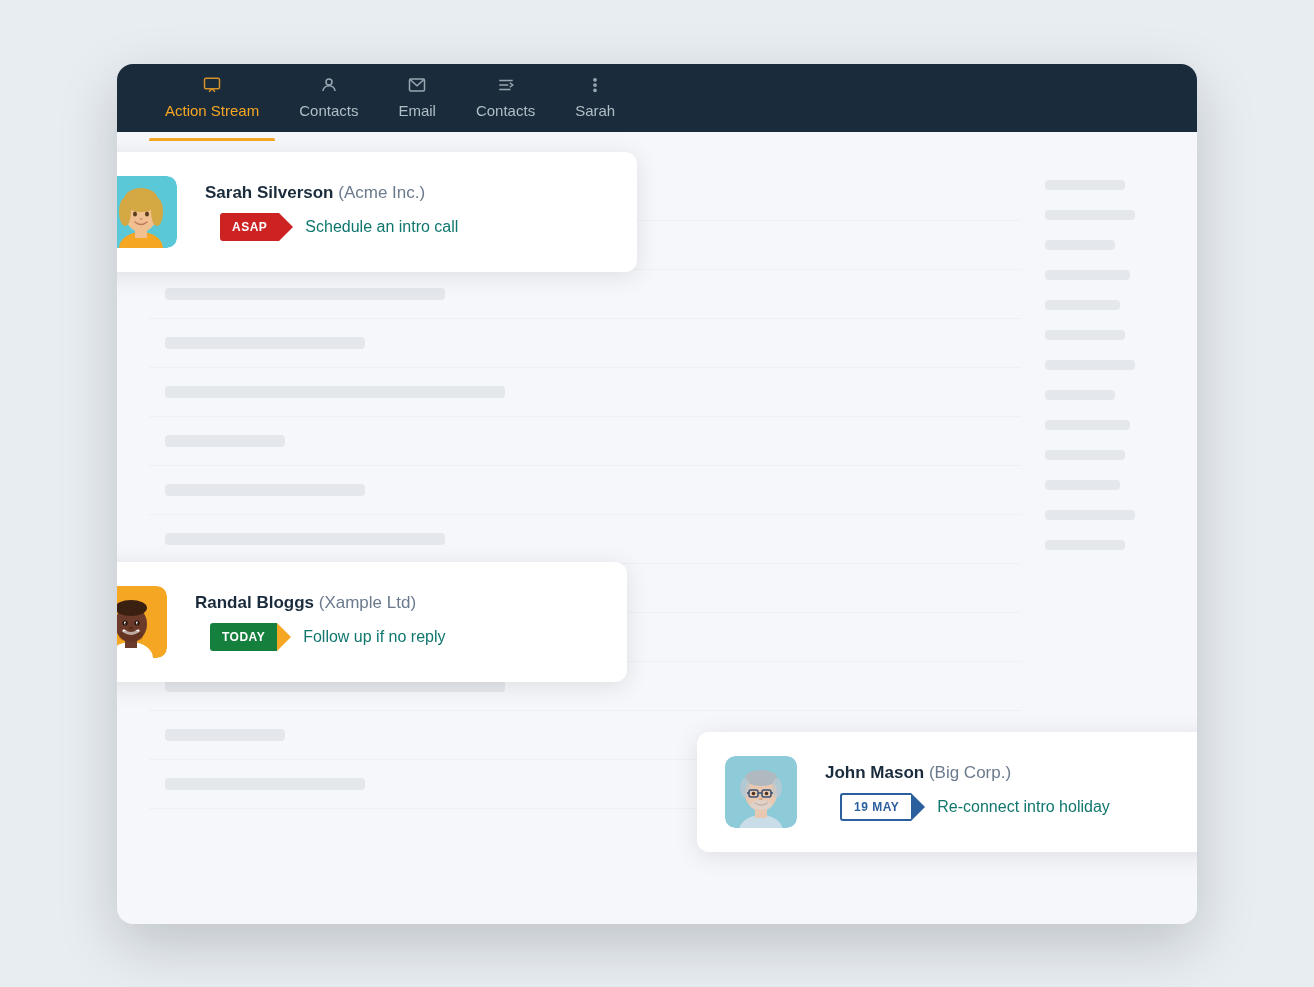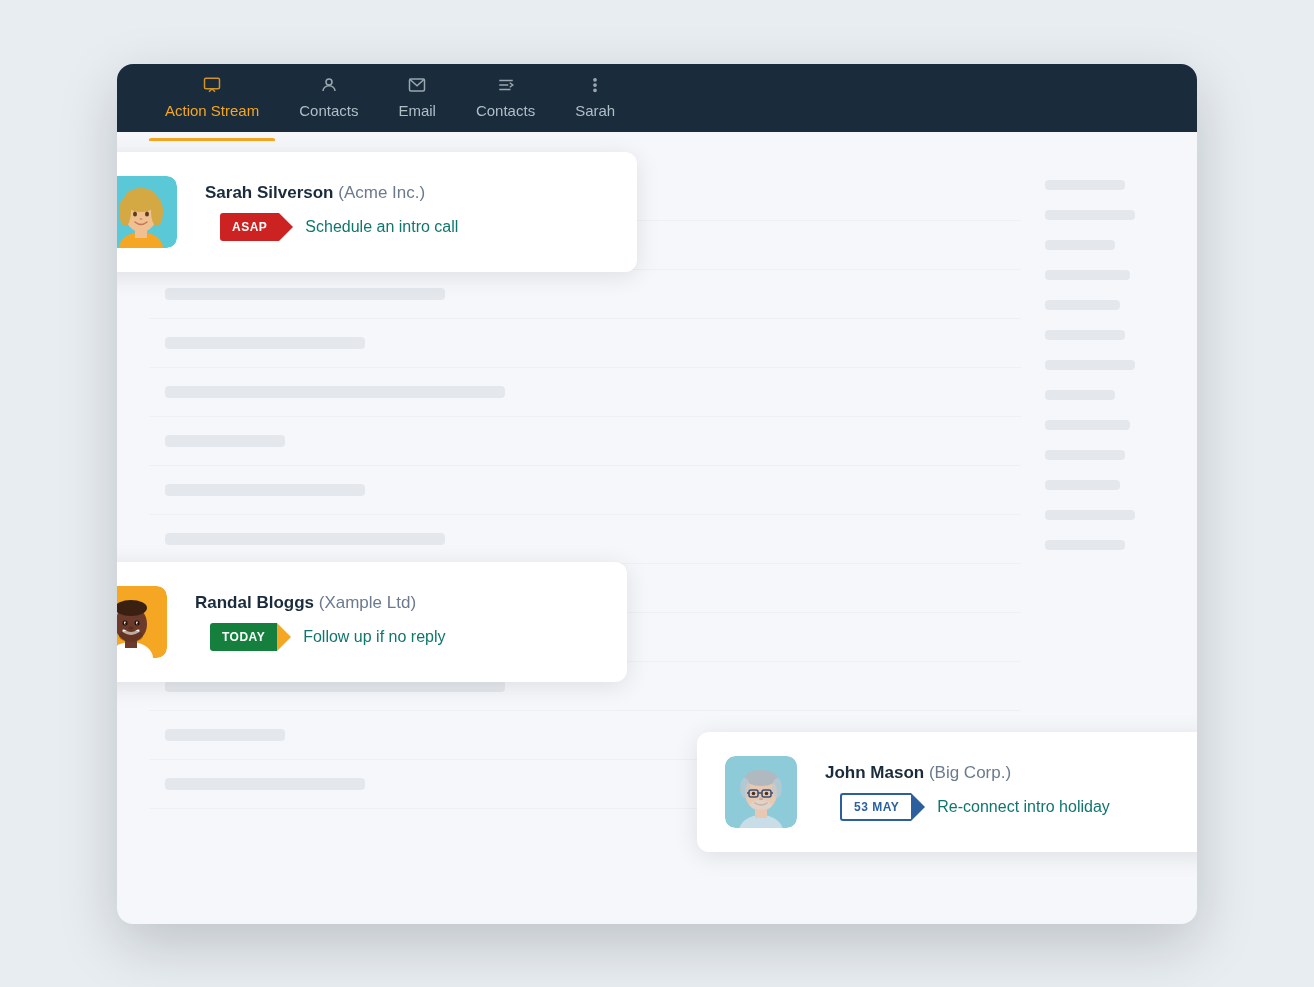--- a/index.html
+++ b/index.html
@@ -477,21 +477,21 @@
         </svg>
       </div>
       <div class="card-info">
         <div class="card-name">
           <span>John Mason</span>
           <span class="company">(Big Corp.)</span>
         </div>
         <div class="card-action">
           <div class="badge date">
             <div class="badge-body">
-              <span>53 MAY</span>
+              <span>19 MAY</span>
             </div>
             <div class="badge-arrow"></div>
           </div>
           <span class="card-task">Re-connect intro holiday</span>
         </div>
       </div>
     </div>
 
   </div>
 </div>

